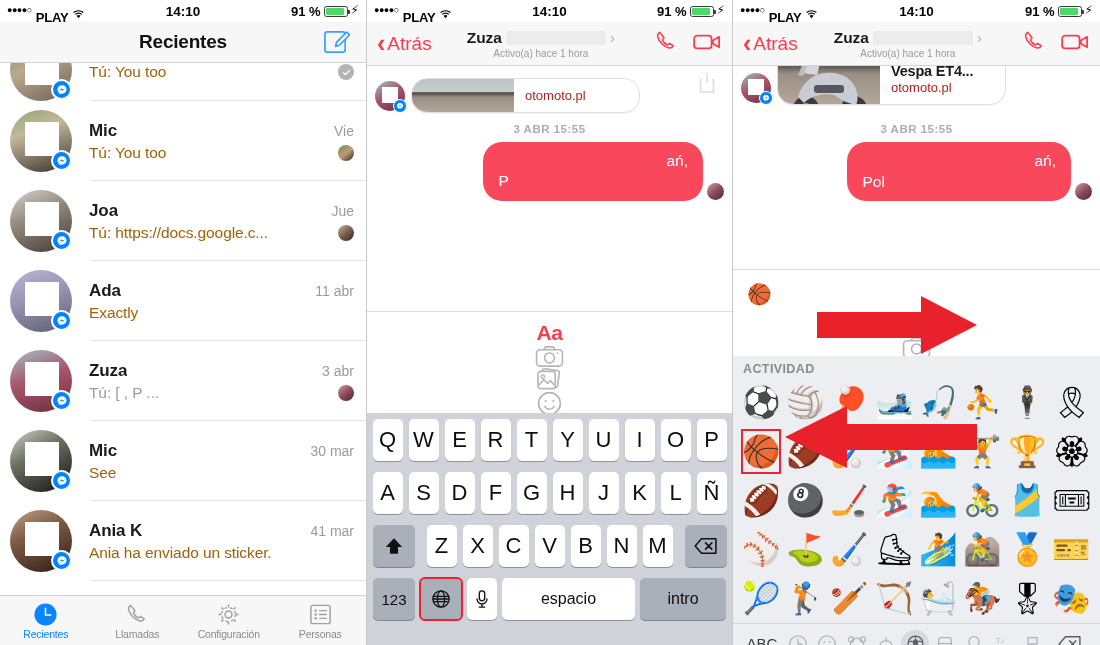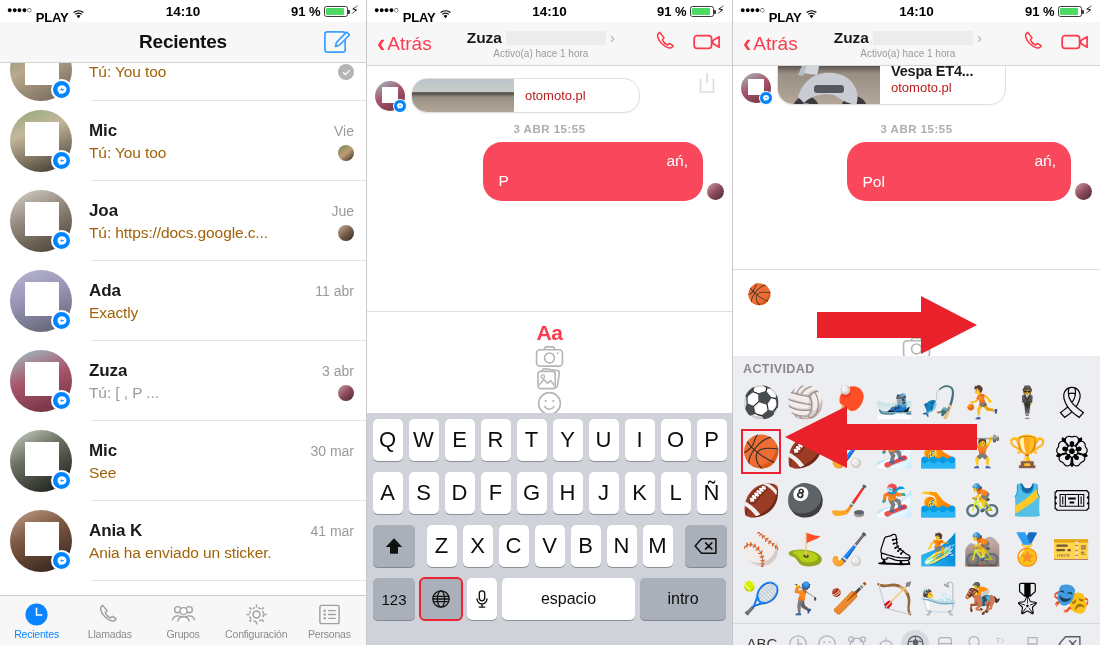--- a/index.html
+++ b/index.html
@@ -369,33 +369,20 @@
         </div>
         <div class="tlabel">Recientes</div>
       </div>
       <div class="tab">
         <div class="ticon">
           <svg viewBox="0 0 26 26" width="25" height="25">
               <path d="M6 3.5c-1.8 1-2.6 3-2 5 1.4 5 6 9.6 11 11 2 .6 4-.2 5-2l-3.8-2.6-2.2 1.8c-2.1-1-4.4-3.3-5.4-5.4l1.8-2.2z" fill="none" stroke="#a0a0a0" stroke-width="1.5" stroke-linejoin="round"></path>
             </svg>
         </div>
         <div class="tlabel">Llamadas</div>
-      </div>
-      <div class="tab">
-        <div class="ticon">
-          <svg viewBox="0 0 30 26" width="29" height="25">
-              <circle cx="9" cy="8" r="3.2" fill="none" stroke="#a0a0a0" stroke-width="1.4"></circle>
-              <circle cx="21" cy="8" r="3.2" fill="none" stroke="#a0a0a0" stroke-width="1.4"></circle>
-              <circle cx="15" cy="9.5" r="3.6" fill="#fff" stroke="#a0a0a0" stroke-width="1.4"></circle>
-              <path d="M3.5 19c.6-3.2 2.8-4.6 5.5-4.6s4.9 1.4 5.5 4.6" fill="none" stroke="#a0a0a0" stroke-width="1.4"></path>
-              <path d="M15.5 19c.6-3.2 2.8-4.6 5.5-4.6s4.9 1.4 5.5 4.6" fill="none" stroke="#a0a0a0" stroke-width="1.4"></path>
-              <path d="M9 20.5c.7-3.6 3.1-5.2 6-5.2s5.3 1.6 6 5.2" fill="#fff" stroke="#a0a0a0" stroke-width="1.4"></path>
-            </svg>
-        </div>
-        <div class="tlabel">Grupos</div>
       </div>
       <div class="tab">
         <div class="ticon">
           <svg viewBox="0 0 26 26" width="25" height="25">
               <g fill="none" stroke="#a0a0a0" stroke-width="1.5">
                 <circle cx="13" cy="13" r="3.6"></circle>
                 <path d="M13 2.6v3M13 20.4v3M23.4 13h-3M5.6 13h-3M20.4 5.6l-2.1 2.1M7.7 18.3l-2.1 2.1M20.4 20.4l-2.1-2.1M7.7 7.7 5.6 5.6"></path>
                 <circle cx="13" cy="13" r="7.3" stroke-dasharray="2.6 3.4"></circle>
               </g>
             </svg>

